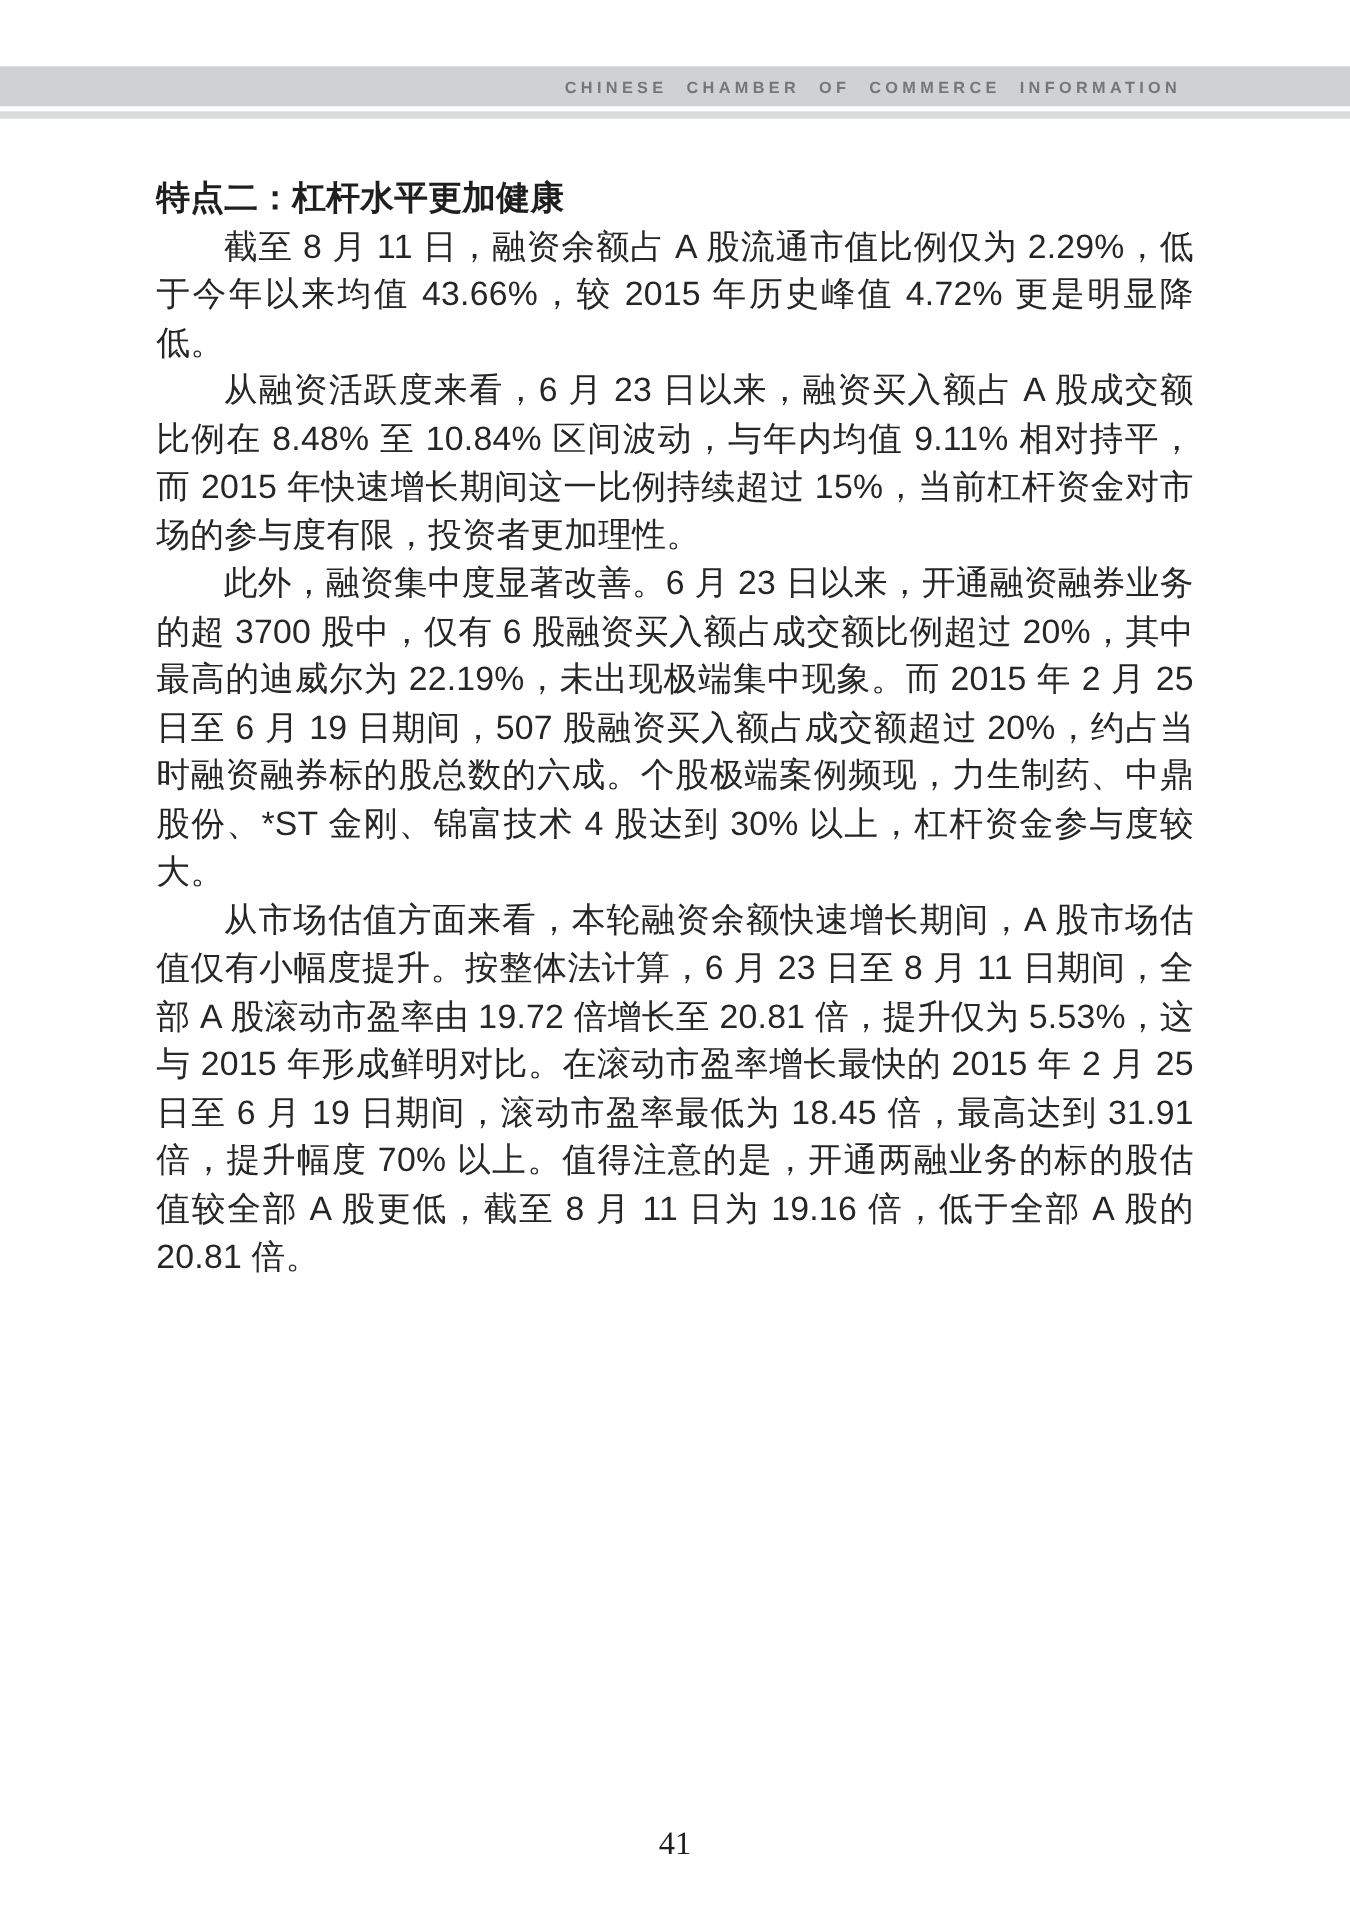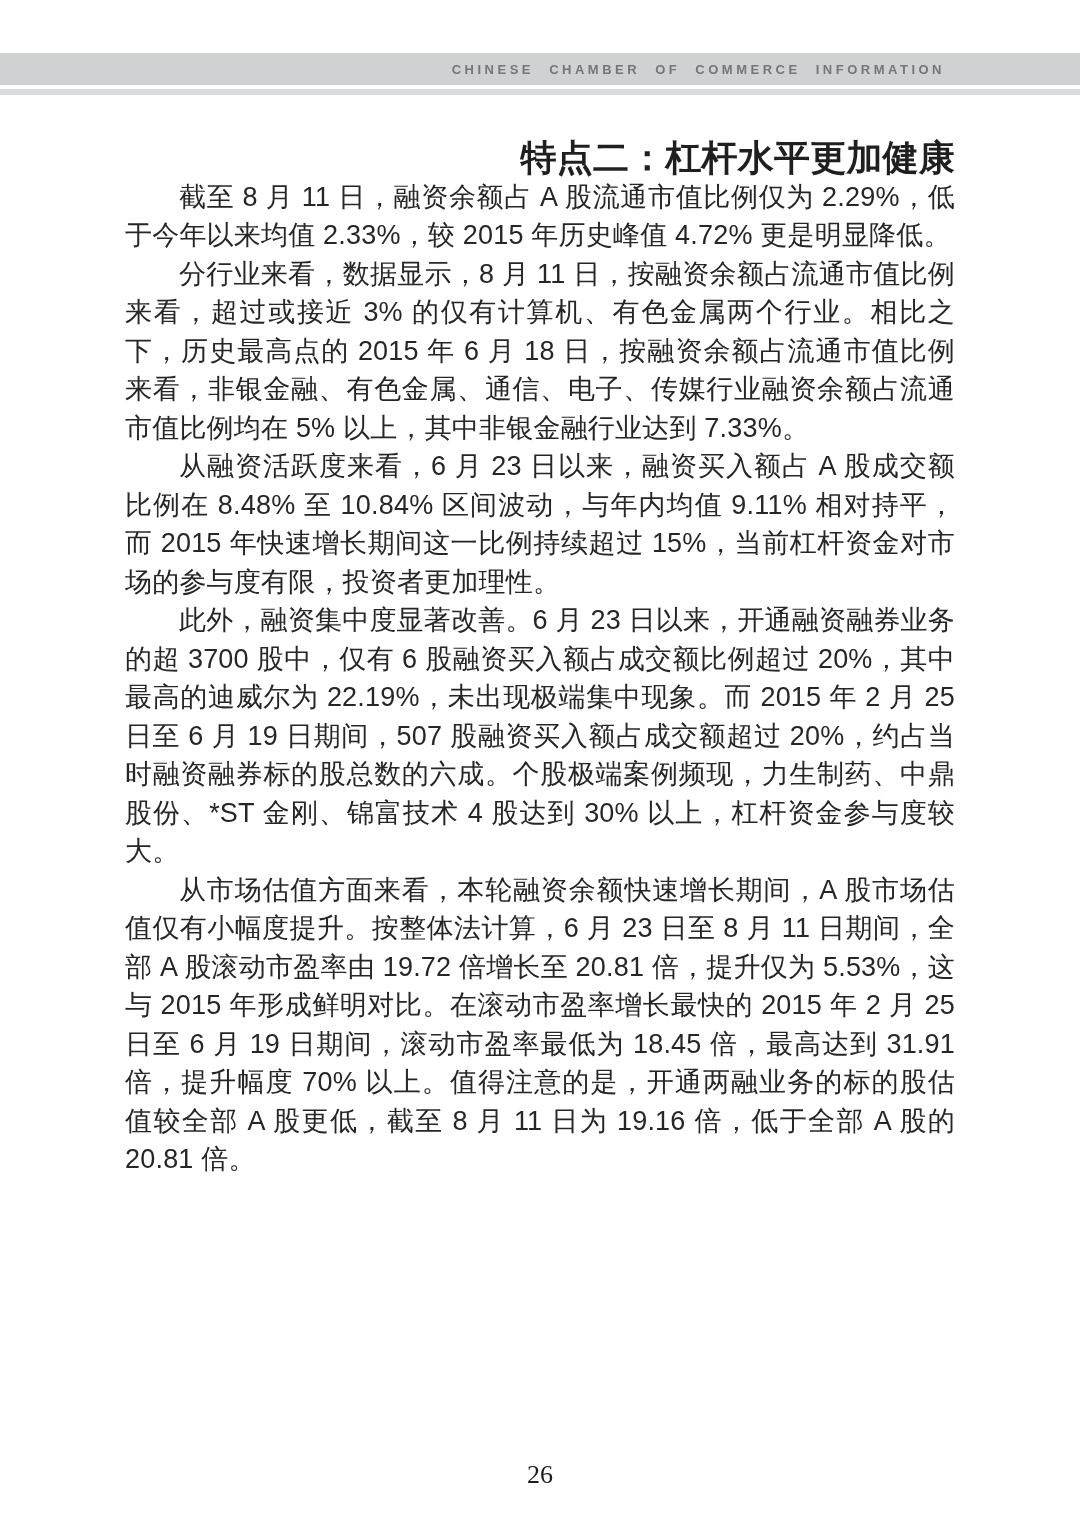--- a/index.html
+++ b/index.html
@@ -50,24 +50,24 @@
     color: #262626;
     text-align: justify;
     letter-spacing: 0.2px;
   }
   .para {
     margin: 0;
     text-indent: 2em;
   }
   .heading {
     margin: 0;
-    font-size: 36px;
+    font-size: 27px;
     font-weight: bold;
     line-height: 38.5px;
-    text-align: right;
+    text-align: left;
     text-indent: 0;
     color: #1f1f1f;
   }
   .page-number {
     position: absolute;
     top: 1460px;
     left: 0;
     width: 1080px;
     text-align: center;
     font-family: "Liberation Serif", serif;
@@ -82,25 +82,24 @@
 
   <header>
     <div class="band">
       <span class="band-text">CHINESE CHAMBER OF COMMERCE INFORMATION</span>
     </div>
     <div class="band-rule"></div>
   </header>
 
   <main class="body-text">
     <h2 class="heading">特点二：杠杆水平更加健康</h2>
-    <p class="para">截至 8 月 11 日，融资余额占 A 股流通市值比例仅为 2.29%，低于今年以来均值 2.33%，较 2015 年历史峰值 4.72% 更是明显降低。</p>
-    <p class="para">分行业来看，数据显示，8 月 11 日，按融资余额占流通市值比例来看，超过或接近 3% 的仅有计算机、有色金属两个行业。相比之下，历史最高点的 2015 年 6 月 18 日，按融资余额占流通市值比例来看，非银金融、有色金属、通信、电子、传媒行业融资余额占流通市值比例均在 5% 以上，其中非银金融行业达到 7.33%。</p>
+    <p class="para">截至 8 月 11 日，融资余额占 A 股流通市值比例仅为 2.29%，低于今年以来均值 43.66%，较 2015 年历史峰值 4.72% 更是明显降低。</p>
     <p class="para">从融资活跃度来看，6 月 23 日以来，融资买入额占 A 股成交额比例在 8.48% 至 10.84% 区间波动，与年内均值 9.11% 相对持平，而 2015 年快速增长期间这一比例持续超过 15%，当前杠杆资金对市场的参与度有限，投资者更加理性。</p>
     <p class="para">此外，融资集中度显著改善。6 月 23 日以来，开通融资融券业务的超 3700 股中，仅有 6 股融资买入额占成交额比例超过 20%，其中最高的迪威尔为 22.19%，未出现极端集中现象。而 2015 年 2 月 25 日至 6 月 19 日期间，507 股融资买入额占成交额超过 20%，约占当时融资融券标的股总数的六成。个股极端案例频现，力生制药、中鼎股份、*ST 金刚、锦富技术 4 股达到 30% 以上，杠杆资金参与度较大。</p>
     <p class="para">从市场估值方面来看，本轮融资余额快速增长期间，A 股市场估值仅有小幅度提升。按整体法计算，6 月 23 日至 8 月 11 日期间，全部 A 股滚动市盈率由 19.72 倍增长至 20.81 倍，提升仅为 5.53%，这与 2015 年形成鲜明对比。在滚动市盈率增长最快的 2015 年 2 月 25 日至 6 月 19 日期间，滚动市盈率最低为 18.45 倍，最高达到 31.91 倍，提升幅度 70% 以上。值得注意的是，开通两融业务的标的股估值较全部 A 股更低，截至 8 月 11 日为 19.16 倍，低于全部 A 股的 20.81 倍。</p>
 
   </main>
 
   <footer>
-    <div class="page-number">26</div>
+    <div class="page-number">41</div>
   </footer>
 
 </div>
 
 </body></html>

